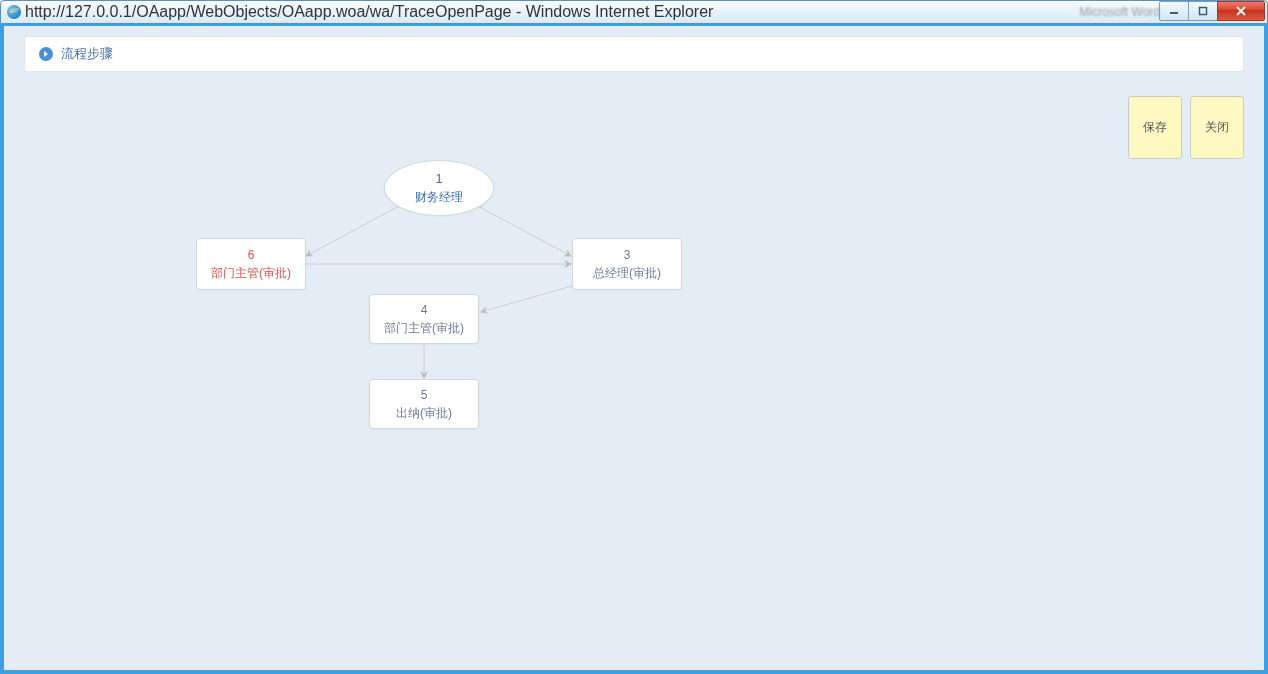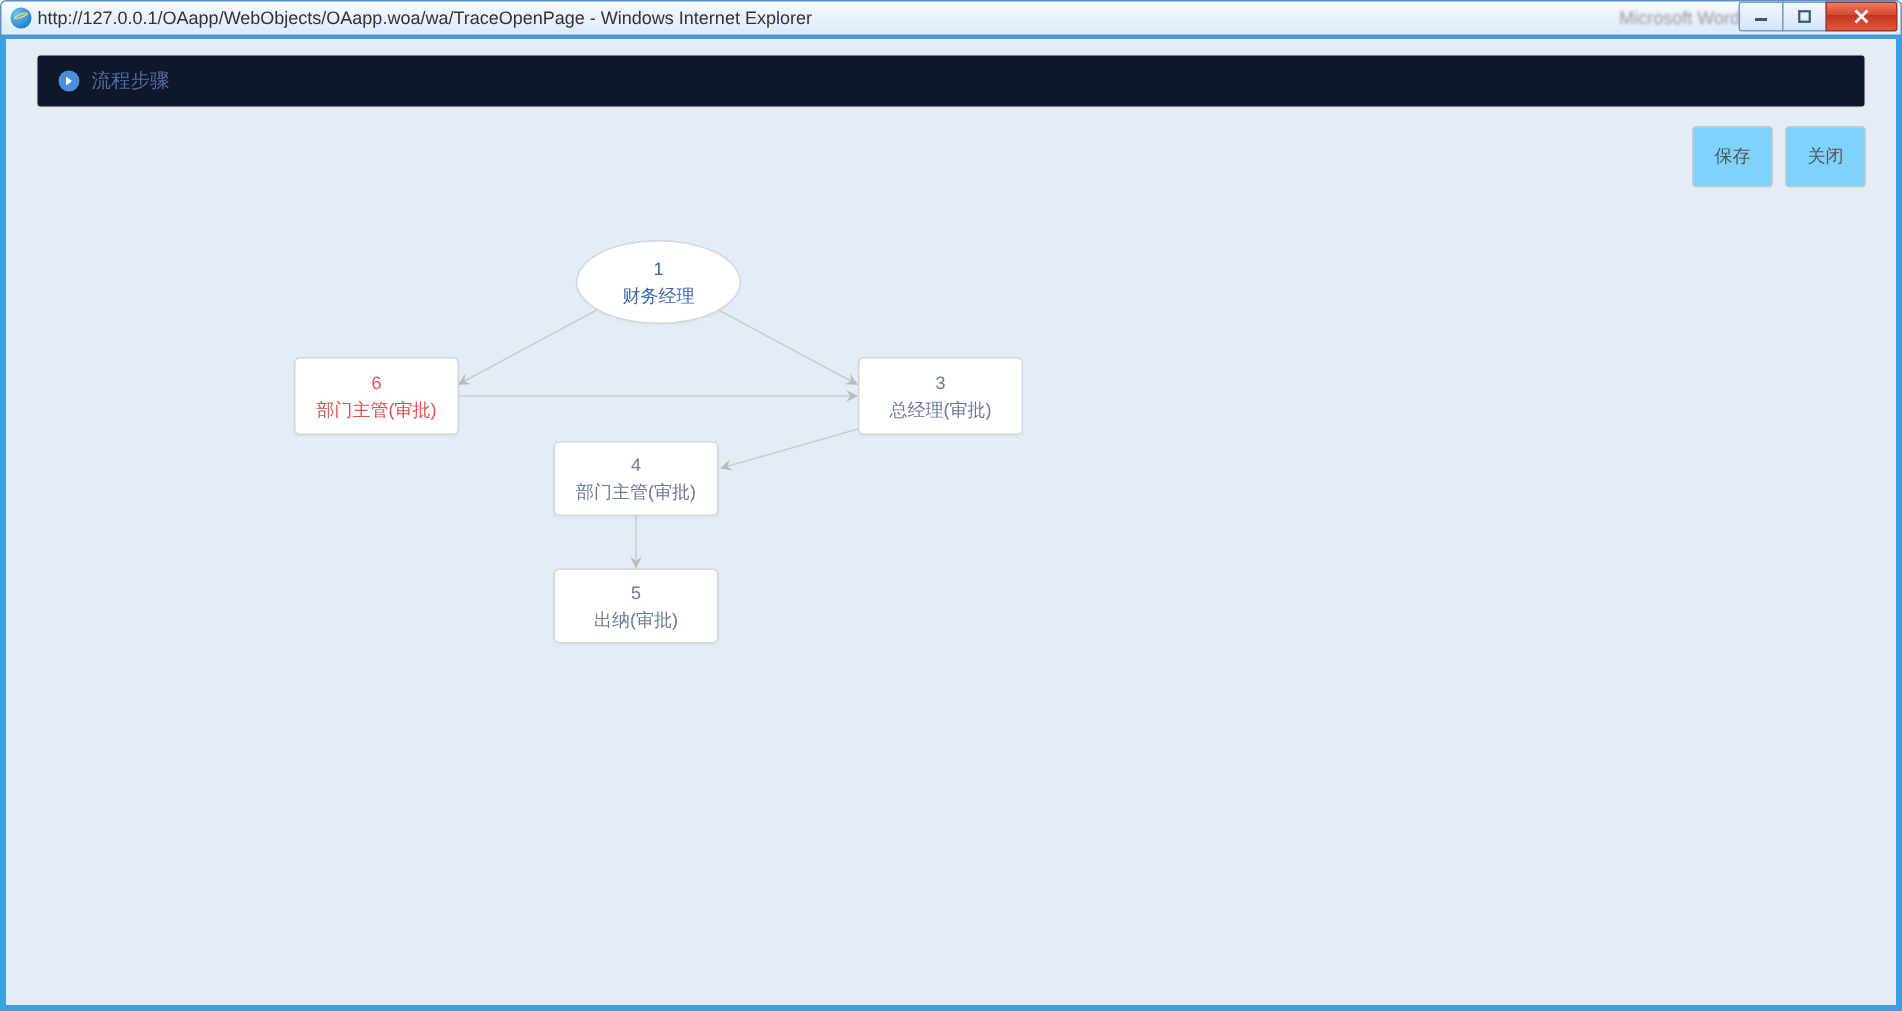--- a/index.html
+++ b/index.html
@@ -38,21 +38,21 @@
       position: absolute;
       left: 2px; top: 4px;
       width: 10px; height: 3px;
       border: 1.5px solid #f7d774;
       border-radius: 50%;
       transform: rotate(-20deg);
       box-sizing: border-box;
     }
     .title-text {
       color: #333;
-      font-size: 12px;
+      font-size: 16px;
       white-space: nowrap;
       flex: 1;
     }
     .title-blur {
       color: #999;
       filter: blur(1px);
       margin-left: 8px;
       font-size: 12px;
     }
     .win-buttons {
@@ -95,21 +95,21 @@
       inset: 0;
       overflow: hidden;
     }
 
     .panel-header {
       position: absolute;
       left: 20px;
       right: 20px;
       top: 10px;
       height: 36px;
-      background: #0f172a;
+      background: #ffffff;
       border: 1px solid #e0e6ec;
       border-radius: 3px;
       display: flex;
       align-items: center;
       padding-left: 14px;
     }
     .chevron-icon {
       width: 14px;
       height: 14px;
       border-radius: 50%;
@@ -127,27 +127,28 @@
 
     .action-bar {
       position: absolute;
       right: 20px;
       top: 58px;
       display: flex;
       gap: 8px;
     }
     .action-btn {
       border: 1px solid #c9c9c9;
-      background: #7dd3fc;
+      background: #fef9c3;
       color: #555;
       font-size: 12px;
-      padding: 11px 14px;
+      padding: 22px 14px;
       border-radius: 3px;
       cursor: pointer;
       font-family: inherit;
+      margin-top: 12px;
     }
 
     .flow-canvas {
       position: absolute;
       left: 20px;
       right: 20px;
       top: 100px;
       bottom: 10px;
     }
     .flow-svg {

